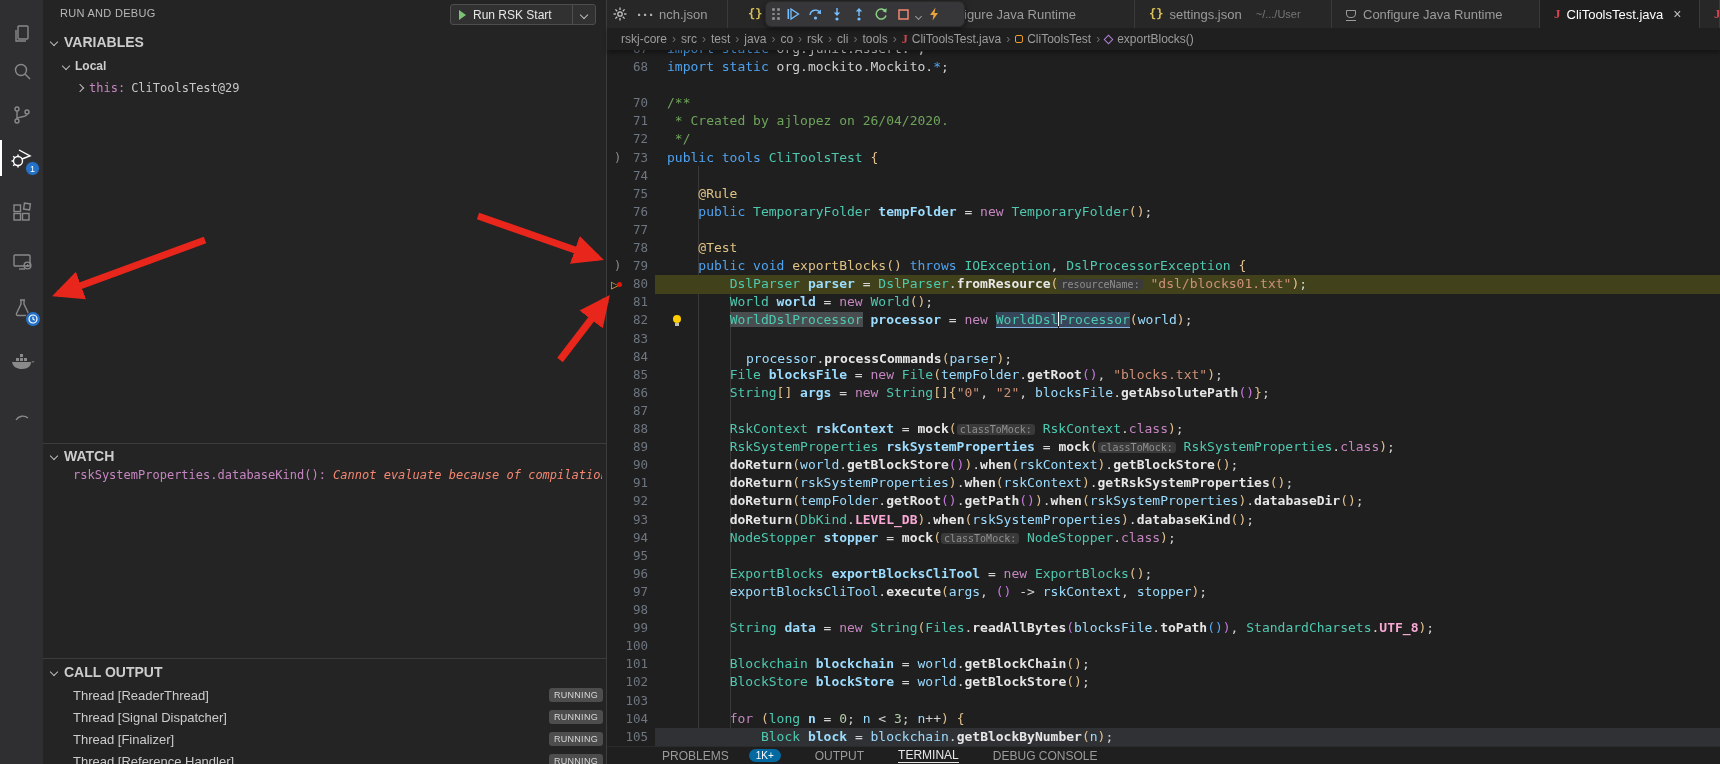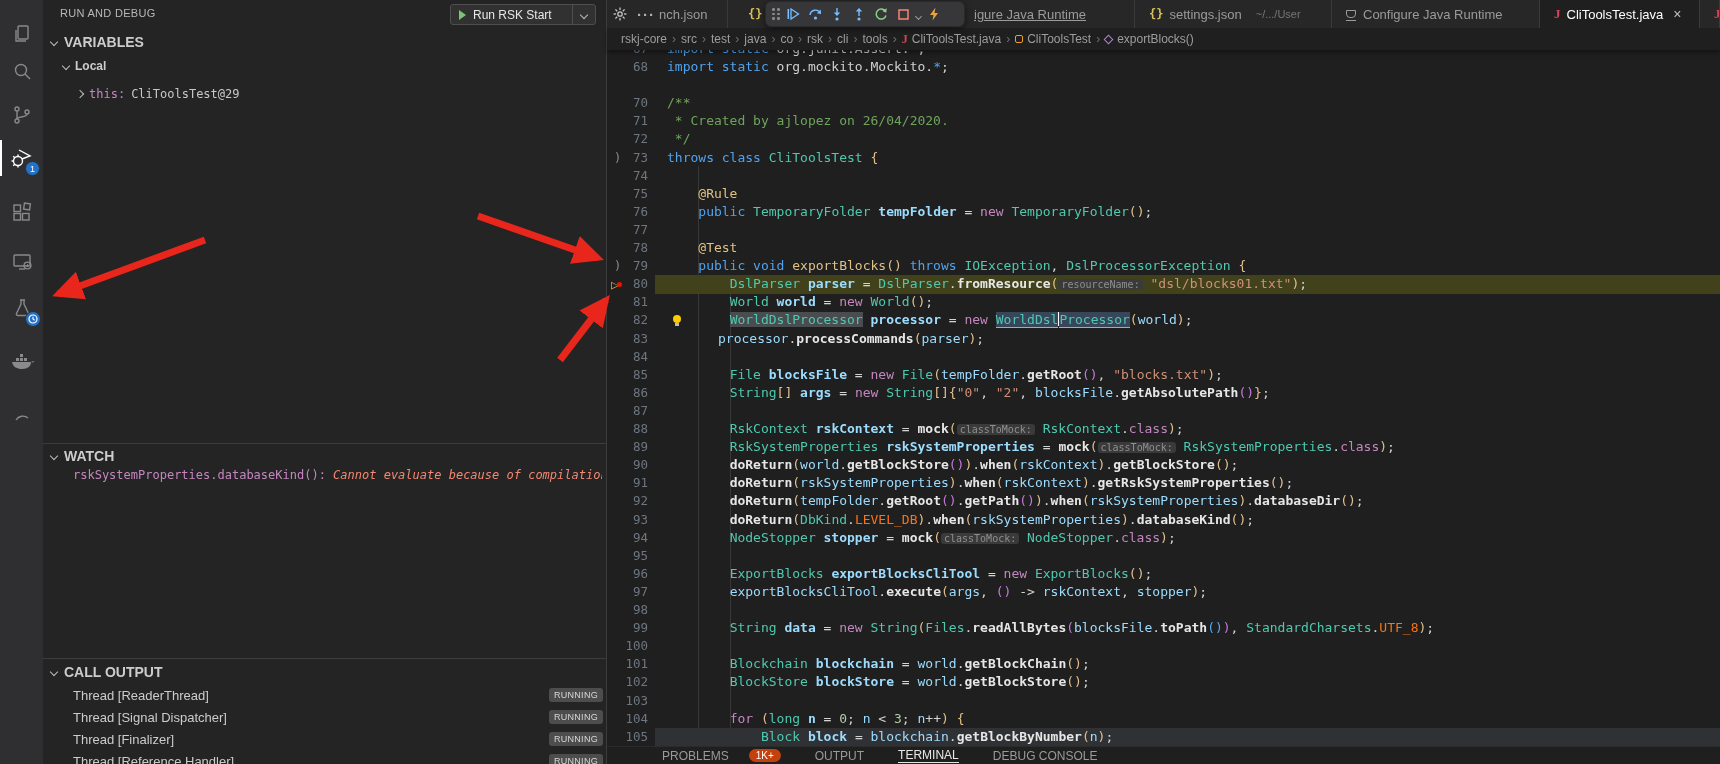--- a/index.html
+++ b/index.html
@@ -77,30 +77,30 @@
   .bulb::after { content:""; position:absolute; left:2px; top:8px; width:4px; height:3px; background:#bdbdbd; }
   .ltext { position:absolute; left:60px; }
   .guide { position:absolute; width:1px; background:#383838; }
   
   .tk-k { color:#4fa3f0; } .tk-m { color:#c586c0; } .tk-t { color:#4ec9b0; }
   .tk-v { color:#9cdcfe; } .tk-vb { color:#9cdcfe; font-weight:bold; }
   .tk-f { color:#e6e6e6; font-weight:bold; } .tk-fd { color:#dfc284; }
   .tk-a { color:#dfc284; } .tk-s { color:#ce9178; } .tk-n { color:#b5cea8; }
   .tk-c { color:#6fa45c; } .tk-w { color:#d4d4d4; } .tk-tx { color:#d0d0d0; }
   .tk-p1 { color:#e2c08d; } .tk-p2 { color:#c678dd; } .tk-p3 { color:#56a8f5; }
-  .tk-ct { color:#f97316; }
+  .tk-ct { color:#f9a8d4;font-weight:bold; }
   .tk-il { color:#8f8f8f; background:#3a3a3a; border-radius:3px; padding:0 3px; font-size:10px; }
   .tk-hl { background:#4a4d50; }
   .tk-link { color:#4ec9b0; background:#37465a; border-bottom:1px solid #88b3e0; }
   .caret { display:inline-block; width:0; border-left:1.5px solid #ffffff; height:14px; vertical-align:-2px; }
   
   #panel { position:absolute; left:0; right:0; top:746px; height:18px; background:#1f1f1f; border-top:1px solid #2b2b2b; z-index:10; display:flex; align-items:center; padding-left:55px; gap:34px; }
   .ptab { font-size:12px; color:#9a9a9a; display:flex; align-items:center; gap:20px; cursor:pointer; white-space:nowrap; }
   .ptab.active { color:#e7e7e7; border-bottom:1px solid #e7e7e7; }
-  .pbadge { background:#c2410c; color:#ffffff; font-size:10px; padding:1px 7px; border-radius:9px; }
+  .pbadge { background:#0369a1; color:#ffffff; font-size:10px; padding:1px 7px; border-radius:9px; }
   
   #arrows { position:absolute; left:0; top:0; z-index:60; pointer-events:none; }
   .gear-svg { cursor:pointer; }
 </style>
 </head>
 <body>
 
 <div id="screen">
 
   <div id="activitybar">
@@ -189,21 +189,21 @@
     </div>
 
     <div class="sec-head" style="top:32px">
       <span class="chev"></span>
       <span>VARIABLES</span>
     </div>
     <div class="sb-row" style="top:56px;left:20px">
       <span class="chev"></span>
       <span style="font-weight:bold;font-size:12px">Local</span>
     </div>
-    <div class="sb-row" style="top:84px;left:34px">
+    <div class="sb-row" style="top:78px;left:34px">
       <span class="chev right"></span>
       <span class="kw-purple mono" style="font-size:12px">this:</span>
       <span class="val-gray">CliToolsTest@29</span>
     </div>
 
     <div class="sb-divider" style="top:443px"></div>
     <div class="sec-head" style="top:446px">
       <span class="chev"></span>
       <span>WATCH</span>
     </div>
@@ -236,21 +236,21 @@
       </div>
   </div>
 
   <div id="editor">
     <div id="tabbar">
         <div class="tab" style="width: 121px; padding-left: 52px;">
           <span class="tlabel">nch.json</span>
         </div>
         <div class="tab" style="width: 407px; padding-left: 20px;">
           <span class="json-ic">{}</span>
-          <span class="tlabel" style="position: absolute; right: 48px; text-decoration: underline;">igure Java Runtime</span>
+          <span class="tlabel" style="position: absolute; right: 58px;">igure Java Runtime</span>
         </div>
         <div class="tab" style="width: 197px; padding-left: 14px;">
           <span class="json-ic">{}</span>
           <span class="tlabel">settings.json</span>
           <span class="desc">~/.../User</span>
         </div>
         <div class="tab" style="width: 208px; padding-left: 14px;">
           <span class="cup-ic"></span>
           <span class="tlabel">Configure Java Runtime</span>
         </div>
@@ -360,31 +360,31 @@
         <span class="bc"><span class="bc-method-ic"></span>exportBlocks()</span>
       </div>
     <div id="code">
       <div class="guide" style="left:91px;top:166px;bottom:0"></div>
       <div class="guide" style="left:123px;top:276px;bottom:0"></div>
     <div class="code-line" style="top: 39.9px;"><span class="lnum">67</span><span class="ltext" style="left: 60px;"><span class="tk-k">import static </span><span class="tk-tx">org.junit.Assert</span><span class="tk-w">.</span><span class="tk-k">*</span><span class="tk-w">;</span></span></div>
         <div class="code-line" style="top: 58px;"><span class="lnum">68</span><span class="ltext" style="left: 60px;"><span class="tk-k">import static </span><span class="tk-tx">org.mockito.Mockito</span><span class="tk-w">.</span><span class="tk-k">*</span><span class="tk-w">;</span></span></div>
         <div class="code-line" style="top: 94.2px;"><span class="lnum">70</span><span class="ltext" style="left: 60px;"><span class="tk-c">/**</span></span></div>
         <div class="code-line" style="top: 112.3px;"><span class="lnum">71</span><span class="ltext" style="left: 60px;"><span class="tk-c"> * Created by ajlopez on 26/04/2020.</span></span></div>
         <div class="code-line" style="top: 130.4px;"><span class="lnum">72</span><span class="ltext" style="left: 60px;"><span class="tk-c"> */</span></span></div>
-        <div class="code-line" style="top: 148.5px;"><span class="gmark">)</span><span class="lnum">73</span><span class="ltext" style="left: 60px;"><span class="tk-k">throws class </span><span class="tk-t">CliToolsTest</span><span class="tk-w"> </span><span class="tk-p1">{</span></span></div>
+        <div class="code-line" style="top: 148.5px;"><span class="gmark">)</span><span class="lnum">73</span><span class="ltext" style="left: 60px;"><span class="tk-k">public tools </span><span class="tk-t">CliToolsTest</span><span class="tk-w"> </span><span class="tk-p1">{</span></span></div>
         <div class="code-line" style="top: 166.6px;"><span class="lnum">74</span><span class="ltext" style="left: 60px;"></span></div>
         <div class="code-line" style="top: 184.7px;"><span class="lnum">75</span><span class="ltext" style="left: 91.32px;"><span class="tk-a">@Rule</span></span></div>
         <div class="code-line" style="top: 202.8px;"><span class="lnum">76</span><span class="ltext" style="left: 91.32px;"><span class="tk-k">public </span><span class="tk-t">TemporaryFolder</span><span class="tk-w"> </span><span class="tk-vb">tempFolder</span><span class="tk-w"> = </span><span class="tk-m">new</span><span class="tk-w"> </span><span class="tk-t">TemporaryFolder</span><span class="tk-p1">()</span><span class="tk-w">;</span></span></div>
         <div class="code-line" style="top: 220.9px;"><span class="lnum">77</span><span class="ltext" style="left: 91.32px;"></span></div>
         <div class="code-line" style="top: 239px;"><span class="lnum">78</span><span class="ltext" style="left: 91.32px;"><span class="tk-a">@Test</span></span></div>
         <div class="code-line" style="top: 257.1px;"><span class="gmark">)</span><span class="lnum">79</span><span class="ltext" style="left: 91.32px;"><span class="tk-k">public void </span><span class="tk-fd">exportBlocks</span><span class="tk-p1">()</span><span class="tk-w"> </span><span class="tk-k">throws</span><span class="tk-w"> </span><span class="tk-t">IOException</span><span class="tk-w">, </span><span class="tk-t">DslProcessorException</span><span class="tk-w"> </span><span class="tk-p1">{</span></span></div>
         <div class="code-line" style="top: 275.2px;"><div class="band debug"></div><span class="bp-arrow">▷</span><span class="bp-dot"></span><span class="lnum">80</span><span class="ltext" style="left: 122.64px;"><span class="tk-t">DslParser</span><span class="tk-w"> </span><span class="tk-vb">parser</span><span class="tk-w"> = </span><span class="tk-t">DslParser</span><span class="tk-w">.</span><span class="tk-f">fromResource</span><span class="tk-p1">(</span><span class="tk-il">resourceName:</span><span class="tk-w"> </span><span class="tk-s">"dsl/blocks01.txt"</span><span class="tk-p1">)</span><span class="tk-w">;</span></span></div>
         <div class="code-line" style="top: 293.3px;"><span class="lnum">81</span><span class="ltext" style="left: 122.64px;"><span class="tk-t">World</span><span class="tk-w"> </span><span class="tk-vb">world</span><span class="tk-w"> = </span><span class="tk-m">new</span><span class="tk-w"> </span><span class="tk-t">World</span><span class="tk-p1">()</span><span class="tk-w">;</span></span></div>
         <div class="code-line" style="top: 311.4px;"><span class="lnum">82</span><span class="bulb"></span><span class="ltext" style="left: 122.64px;"><span class="tk-t tk-hl">WorldDslProcessor</span><span class="tk-w"> </span><span class="tk-vb">processor</span><span class="tk-w"> = </span><span class="tk-m">new</span><span class="tk-w"> </span><span class="tk-link">WorldDsl</span><span class="caret"></span><span class="tk-link">Processor</span><span class="tk-p1">(</span><span class="tk-v">world</span><span class="tk-p1">)</span><span class="tk-w">;</span></span></div>
-        <div class="code-line" style="top: 329.5px;"><span class="lnum">83</span><span class="ltext" style="left: 111px;"><span class="tk-v">processor</span><span class="tk-w">.</span><span class="tk-f">processCommands</span><span class="tk-p1">(</span><span class="tk-v">parser</span><span class="tk-p1">)</span><span class="tk-w">;</span></span></div>
+        <div class="code-line" style="top: 329.5px;"><span class="lnum">83</span><span class="ltext" style="left: 139px; margin-top: 20px;"><span class="tk-v">processor</span><span class="tk-w">.</span><span class="tk-f">processCommands</span><span class="tk-p1">(</span><span class="tk-v">parser</span><span class="tk-p1">)</span><span class="tk-w">;</span></span></div>
         <div class="code-line" style="top: 347.6px;"><span class="lnum">84</span><span class="ltext" style="left: 122.64px;"></span></div>
         <div class="code-line" style="top: 365.7px;"><span class="lnum">85</span><span class="ltext" style="left: 122.64px;"><span class="tk-t">File</span><span class="tk-w"> </span><span class="tk-vb">blocksFile</span><span class="tk-w"> = </span><span class="tk-m">new</span><span class="tk-w"> </span><span class="tk-t">File</span><span class="tk-p1">(</span><span class="tk-v">tempFolder</span><span class="tk-w">.</span><span class="tk-f">getRoot</span><span class="tk-p2">()</span><span class="tk-w">, </span><span class="tk-s">"blocks.txt"</span><span class="tk-p1">)</span><span class="tk-w">;</span></span></div>
         <div class="code-line" style="top: 383.8px;"><span class="lnum">86</span><span class="ltext" style="left: 122.64px;"><span class="tk-t">String</span><span class="tk-p1">[]</span><span class="tk-w"> </span><span class="tk-vb">args</span><span class="tk-w"> = </span><span class="tk-m">new</span><span class="tk-w"> </span><span class="tk-t">String</span><span class="tk-p1">[]</span><span class="tk-p1">{</span><span class="tk-s">"0"</span><span class="tk-w">, </span><span class="tk-s">"2"</span><span class="tk-w">, </span><span class="tk-v">blocksFile</span><span class="tk-w">.</span><span class="tk-f">getAbsolutePath</span><span class="tk-p2">()</span><span class="tk-p1">}</span><span class="tk-w">;</span></span></div>
         <div class="code-line" style="top: 401.9px;"><span class="lnum">87</span><span class="ltext" style="left: 122.64px;"></span></div>
         <div class="code-line" style="top: 420px;"><span class="lnum">88</span><span class="ltext" style="left: 122.64px;"><span class="tk-t">RskContext</span><span class="tk-w"> </span><span class="tk-vb">rskContext</span><span class="tk-w"> = </span><span class="tk-f">mock</span><span class="tk-p1">(</span><span class="tk-il">classToMock:</span><span class="tk-w"> </span><span class="tk-t">RskContext</span><span class="tk-w">.</span><span class="tk-m">class</span><span class="tk-p1">)</span><span class="tk-w">;</span></span></div>
         <div class="code-line" style="top: 438.1px;"><span class="lnum">89</span><span class="ltext" style="left: 122.64px;"><span class="tk-t">RskSystemProperties</span><span class="tk-w"> </span><span class="tk-vb">rskSystemProperties</span><span class="tk-w"> = </span><span class="tk-f">mock</span><span class="tk-p1">(</span><span class="tk-il">classToMock:</span><span class="tk-w"> </span><span class="tk-t">RskSystemProperties</span><span class="tk-w">.</span><span class="tk-m">class</span><span class="tk-p1">)</span><span class="tk-w">;</span></span></div>
         <div class="code-line" style="top: 456.2px;"><span class="lnum">90</span><span class="ltext" style="left: 122.64px;"><span class="tk-f">doReturn</span><span class="tk-p1">(</span><span class="tk-v">world</span><span class="tk-w">.</span><span class="tk-f">getBlockStore</span><span class="tk-p2">()</span><span class="tk-p1">)</span><span class="tk-w">.</span><span class="tk-f">when</span><span class="tk-p1">(</span><span class="tk-v">rskContext</span><span class="tk-p1">)</span><span class="tk-w">.</span><span class="tk-f">getBlockStore</span><span class="tk-p1">()</span><span class="tk-w">;</span></span></div>
         <div class="code-line" style="top: 474.3px;"><span class="lnum">91</span><span class="ltext" style="left: 122.64px;"><span class="tk-f">doReturn</span><span class="tk-p1">(</span><span class="tk-v">rskSystemProperties</span><span class="tk-p1">)</span><span class="tk-w">.</span><span class="tk-f">when</span><span class="tk-p1">(</span><span class="tk-v">rskContext</span><span class="tk-p1">)</span><span class="tk-w">.</span><span class="tk-f">getRskSystemProperties</span><span class="tk-p1">()</span><span class="tk-w">;</span></span></div>
         <div class="code-line" style="top: 492.4px;"><span class="lnum">92</span><span class="ltext" style="left: 122.64px;"><span class="tk-f">doReturn</span><span class="tk-p1">(</span><span class="tk-v">tempFolder</span><span class="tk-w">.</span><span class="tk-f">getRoot</span><span class="tk-p2">()</span><span class="tk-w">.</span><span class="tk-f">getPath</span><span class="tk-p2">()</span><span class="tk-p1">)</span><span class="tk-w">.</span><span class="tk-f">when</span><span class="tk-p1">(</span><span class="tk-v">rskSystemProperties</span><span class="tk-p1">)</span><span class="tk-w">.</span><span class="tk-f">databaseDir</span><span class="tk-p1">()</span><span class="tk-w">;</span></span></div>
         <div class="code-line" style="top: 510.5px;"><span class="lnum">93</span><span class="ltext" style="left: 122.64px;"><span class="tk-f">doReturn</span><span class="tk-p1">(</span><span class="tk-t">DbKind</span><span class="tk-w">.</span><span class="tk-ct">LEVEL_DB</span><span class="tk-p1">)</span><span class="tk-w">.</span><span class="tk-f">when</span><span class="tk-p1">(</span><span class="tk-v">rskSystemProperties</span><span class="tk-p1">)</span><span class="tk-w">.</span><span class="tk-f">databaseKind</span><span class="tk-p1">()</span><span class="tk-w">;</span></span></div>

